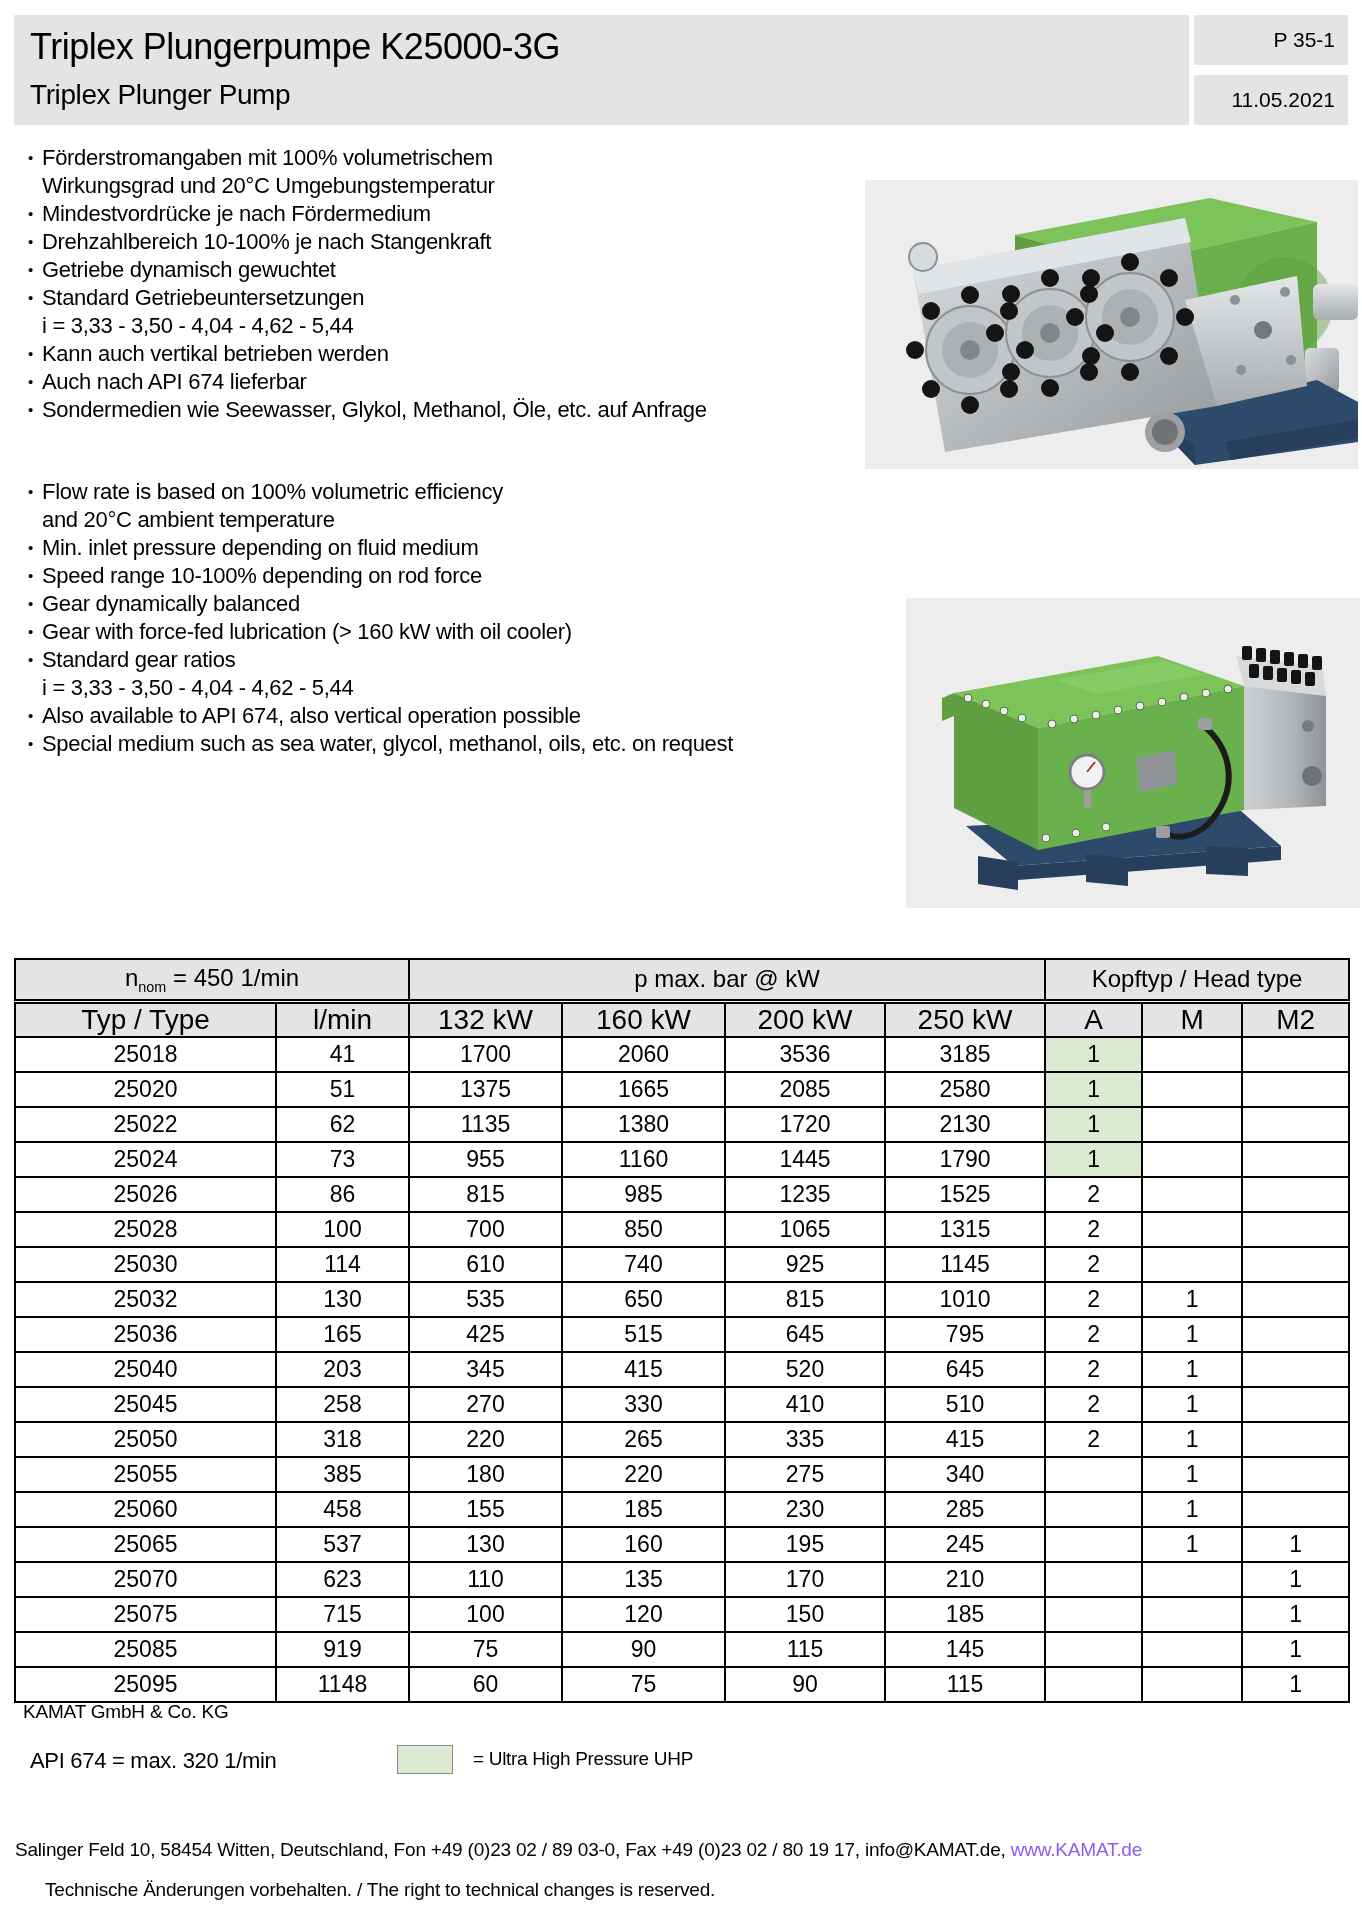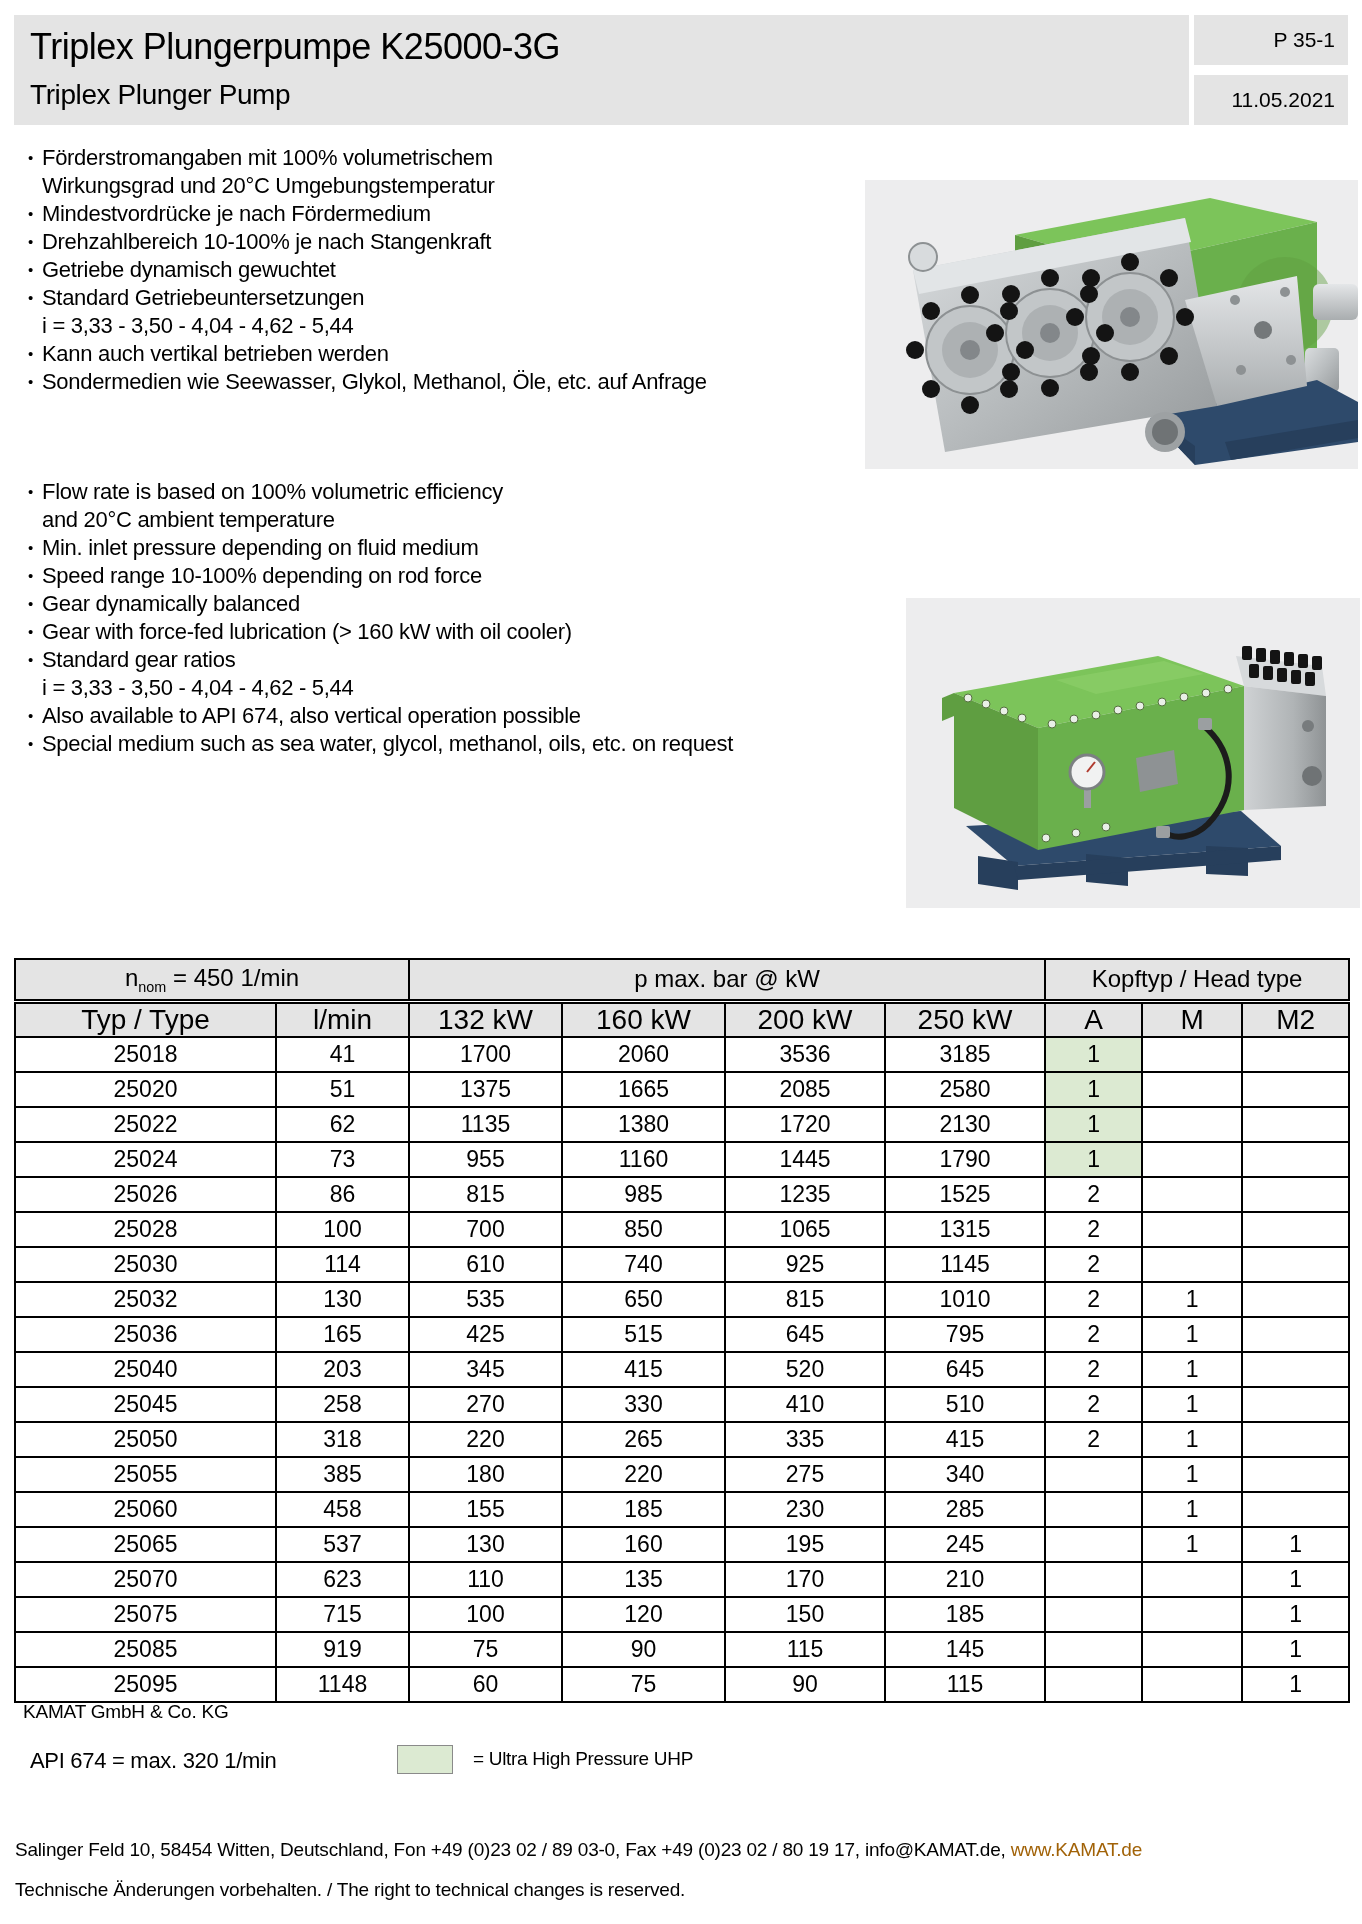--- a/index.html
+++ b/index.html
@@ -52,22 +52,22 @@
   .pump-table sub{font-size:0.6em;}
   
   .legend-api{position:absolute;left:30px;top:1748px;font-size:22px;letter-spacing:-0.3px;}
   .legend-swatch{position:absolute;left:397px;top:1745px;width:56px;height:29px;
     background:var(--uhp-green);border:1px solid #8a8a8a;box-sizing:border-box;}
   .legend-uhp{position:absolute;left:473px;top:1748px;font-size:19px;letter-spacing:-0.3px;}
   
   .footer-line{position:absolute;left:15px;font-size:19px;letter-spacing:-0.2px;white-space:nowrap;}
   .f1{top:1701px;margin-left:8px;}
   .f2{top:1839px;}
-  .f3{top:1879px;}
-  .website{color:#a16207;}
+  .f3{top:1879px;margin-left:30px;}
+  .website{color:#8b5cf6;}
 </style>
 </head>
 <body>
 
 <div class="page">
 
   <div class="header">
     <div class="header-left">
       <div class="title">Triplex Plungerpumpe K25000-3G</div>
       <div class="subtitle">Triplex Plunger Pump</div>
@@ -91,20 +91,23 @@
       </li>
       <li>
         <div>Getriebe dynamisch gewuchtet</div>
       </li>
       <li>
         <div>Standard Getriebeuntersetzungen</div>
         <div>i = 3,33 - 3,50 - 4,04 - 4,62 - 5,44</div>
       </li>
       <li>
         <div>Kann auch vertikal betrieben werden</div>
+      </li>
+      <li>
+        <div>Auch nach API 674 lieferbar</div>
       </li>
       <li>
         <div>Sondermedien wie Seewasser, Glykol, Methanol, Öle, etc. auf Anfrage</div>
       </li>
     </ul>
   <ul class="bullets bullets-en">
       <li>
         <div>Flow rate is based on 100% volumetric efficiency</div>
         <div>and 20°C ambient temperature</div>
       </li>

